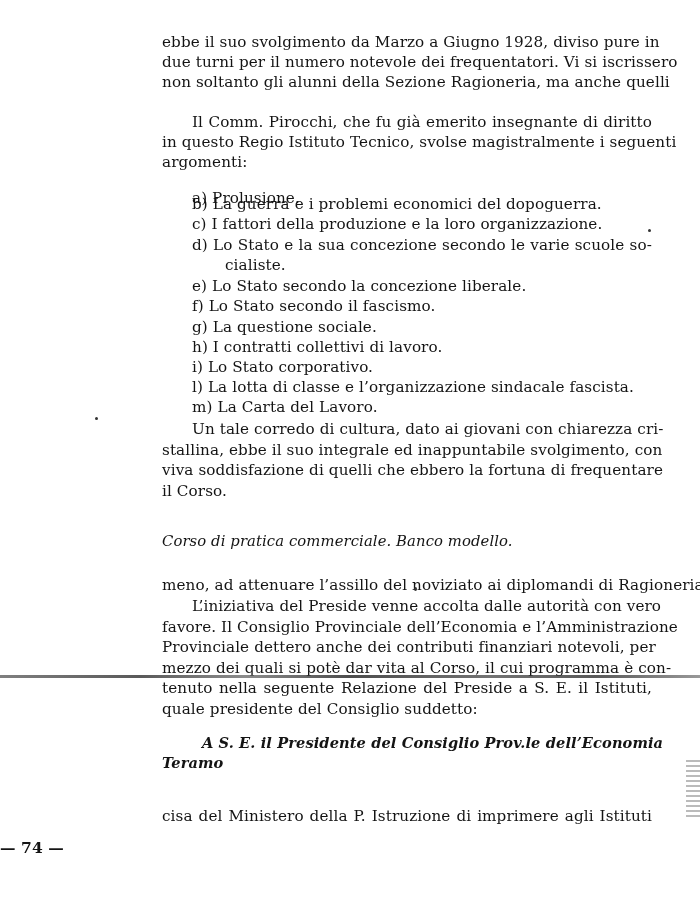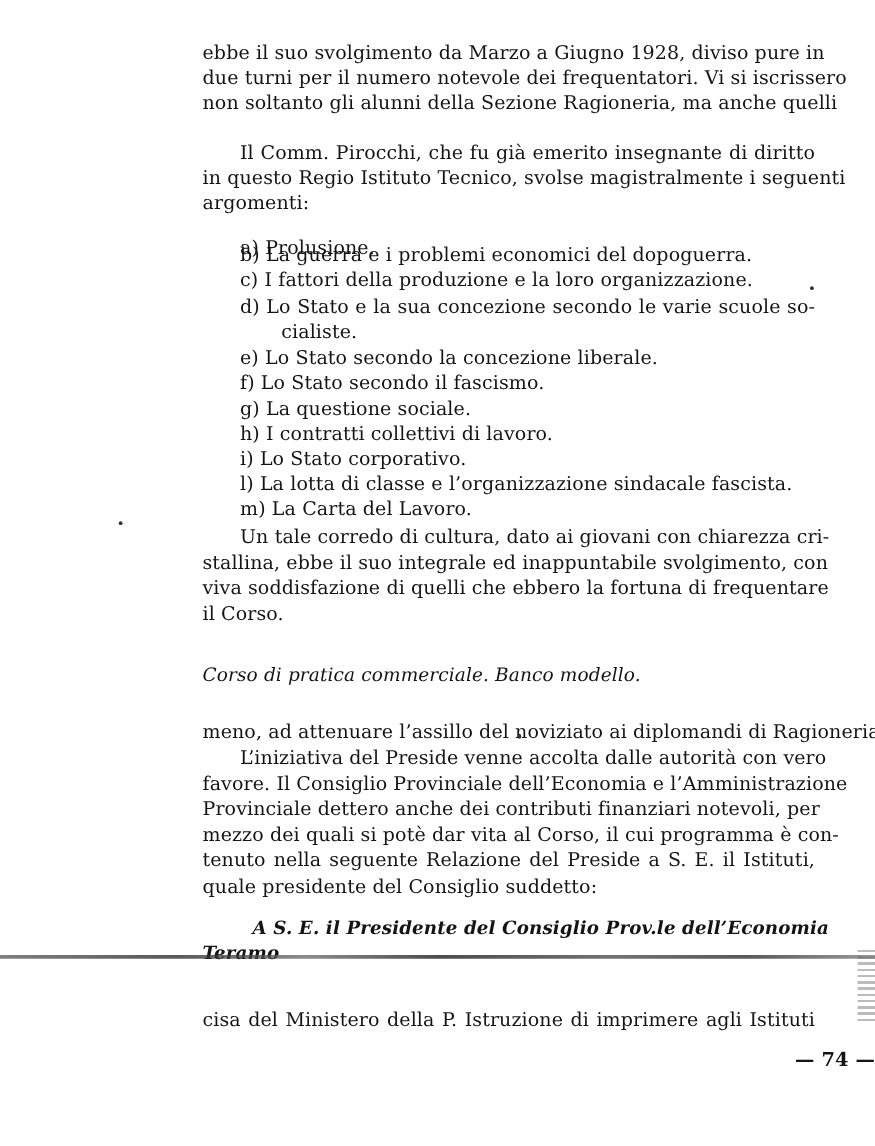--- a/index.html
+++ b/index.html
@@ -1,33 +1,33 @@
 <!DOCTYPE html>
 <html><head>
   <meta charset="utf-8">
   <style>
     html, body { margin: 0; padding: 0; }
     body {
       width: 700px; height: 917px; background: #ffffff; position: relative; overflow: hidden;
       font-family: "DejaVu Serif", "Liberation Serif", serif; color: #141414;
     }
-    .page { position: absolute; left: 0; top: 0; width: 700px; height: 767px; }
+    .page { position: absolute; left: 0; top: 0; width: 700px; height: 678px; }
     .line {
       position: absolute; left: 162px; width: 490px;
       font-size: 15.2px; line-height: 20px; white-space: nowrap;
       letter-spacing: 0.1px;
     }
     .justify { text-align: justify; text-align-last: justify; }
     .indent { left: 192px; width: 460px; }
     .item { left: 192px; width: 460px; }
     .cont { left: 225px; }
     .heading { font-style: italic; font-size: 14.8px; }
     .center-italic { left: 202px; width: 450px; font-style: italic; font-weight: bold; font-size: 14.6px; }
     .right-italic { left: 162px; width: 490px; text-align: left; font-style: italic; font-weight: bold; font-size: 14.6px; }
-    .pageno { left: 0; width: 700px; text-align: right; font-weight: bold; font-size: 15.5px; }
+    .pageno { left: 0; width: 700px; text-align: left; font-weight: bold; font-size: 15.5px; }
     .bottom-edge {
       position: absolute; left: 0; bottom: 0; width: 700px; height: 3px;
       background: linear-gradient(90deg, #555 0%, #222 20%, #666 35%, #111 50%, #444 70%, #222 85%, #777 100%);
       opacity: 0.75;
     }
     .speck { position: absolute; background: #333; border-radius: 50%; }
     .right-noise {
       position: absolute; right: 0; top: 760px; width: 14px; height: 60px;
       background: repeating-linear-gradient(180deg, rgba(60,60,60,0.35) 0 2px, transparent 2px 5px);
     }

